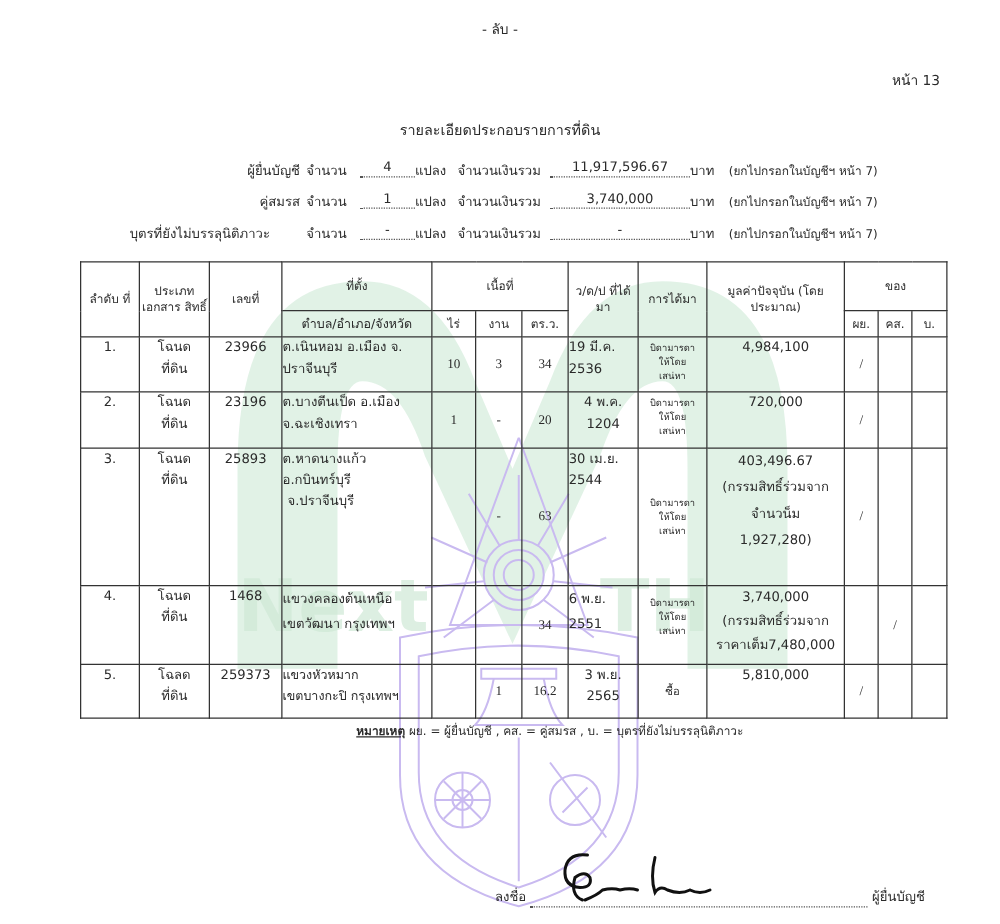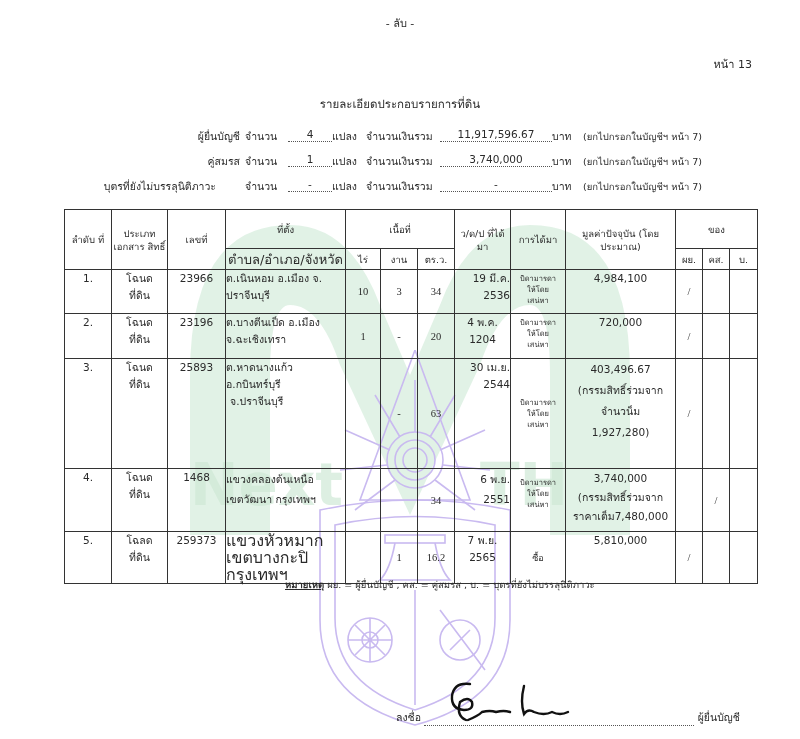--- a/index.html
+++ b/index.html
@@ -20,21 +20,21 @@
   .note-small { font-size: 9.5px; }
   table.land {
     position: absolute; left: 64px; top: 209px; border-collapse: collapse;
     font-size: 10.5px; table-layout: fixed;
   }
   table.land td, table.land th {
     border: 1px solid #333; padding: 0; vertical-align: top; font-weight: normal;
   }
   table.land th { vertical-align: middle; text-align: center; font-size: 9.5px; line-height: 13px; }
   .c { text-align: center; }
-  .r { text-align: right; }
+  .r { }
   .cell-pad { padding: 4px 3px 0 3px; line-height: 17px; }
   .mid { vertical-align: middle !important; font-family: Liberation Serif, serif; }
   .small { font-size: 7.5px; line-height: 11px; }
   .footnote { left: 285px; top: 577px; font-size: 9.5px; white-space: nowrap; }
   .footnote u { font-weight: bold; }
   .sign { left: 396px; top: 709px; font-size: 10.5px; white-space: nowrap; }
   .sign .line { display: inline-block; width: 270px; border-bottom: 1px dotted #555; height: 12px; vertical-align: bottom; position: relative; }
   .sig-svg { position: absolute; left: 448px; top: 676px; }
 </style>
 </head>
@@ -131,21 +131,21 @@
       <th rowspan="2">ประเภท เอกสาร สิทธิ์</th>
       <th rowspan="2">เลขที่</th>
       <th>ที่ตั้ง</th>
       <th colspan="3">เนื้อที่</th>
       <th rowspan="2">ว/ด/ป ที่ได้มา</th>
       <th rowspan="2">การได้มา</th>
       <th rowspan="2">มูลค่าปัจจุบัน (โดยประมาณ)</th>
       <th colspan="3">ของ</th>
     </tr>
     <tr style="height:21px">
-      <th class="small" style="font-size:13px">ตำบล/อำเภอ/จังหวัด</th>
+      <th class="small" style="font-size:10px">ตำบล/อำเภอ/จังหวัด</th>
       <th class="small">ไร่</th>
       <th class="small">งาน</th>
       <th class="small">ตร.ว.</th>
       <th class="small">ผย.</th>
       <th class="small">คส.</th>
       <th class="small">บ.</th>
     </tr>
   </thead>
   <tbody>
 
@@ -279,29 +279,29 @@
       <td class="c mid"></td>
     </tr>
 
     <tr style="height:43px">
       <td class="c cell-pad">5.</td>
       <td class="c cell-pad">
           <div>โฉลด</div>
           <div>ที่ดิน</div>
         </td>
       <td class="c cell-pad">259373</td>
-      <td class="cell-pad" style="font-size:16px">
+      <td class="cell-pad" style="font-size:10px">
           <div>แขวงหัวหมาก</div>
           <div>เขตบางกะปิ กรุงเทพฯ</div>
         </td>
       <td class="c mid"></td>
       <td class="c mid">1</td>
       <td class="c mid">16.2</td>
       <td class="c cell-pad">
-          <div>7 พ.ย.</div>
+          <div>3 พ.ย.</div>
           <div>2565</div>
         </td>
       <td class="c mid" style="font-size:9px">
           <div>ซื้อ</div>
         </td>
       <td class="c cell-pad">
           <div>5,810,000</div>
         </td>
       <td class="c mid">/</td>
       <td class="c mid"></td>

